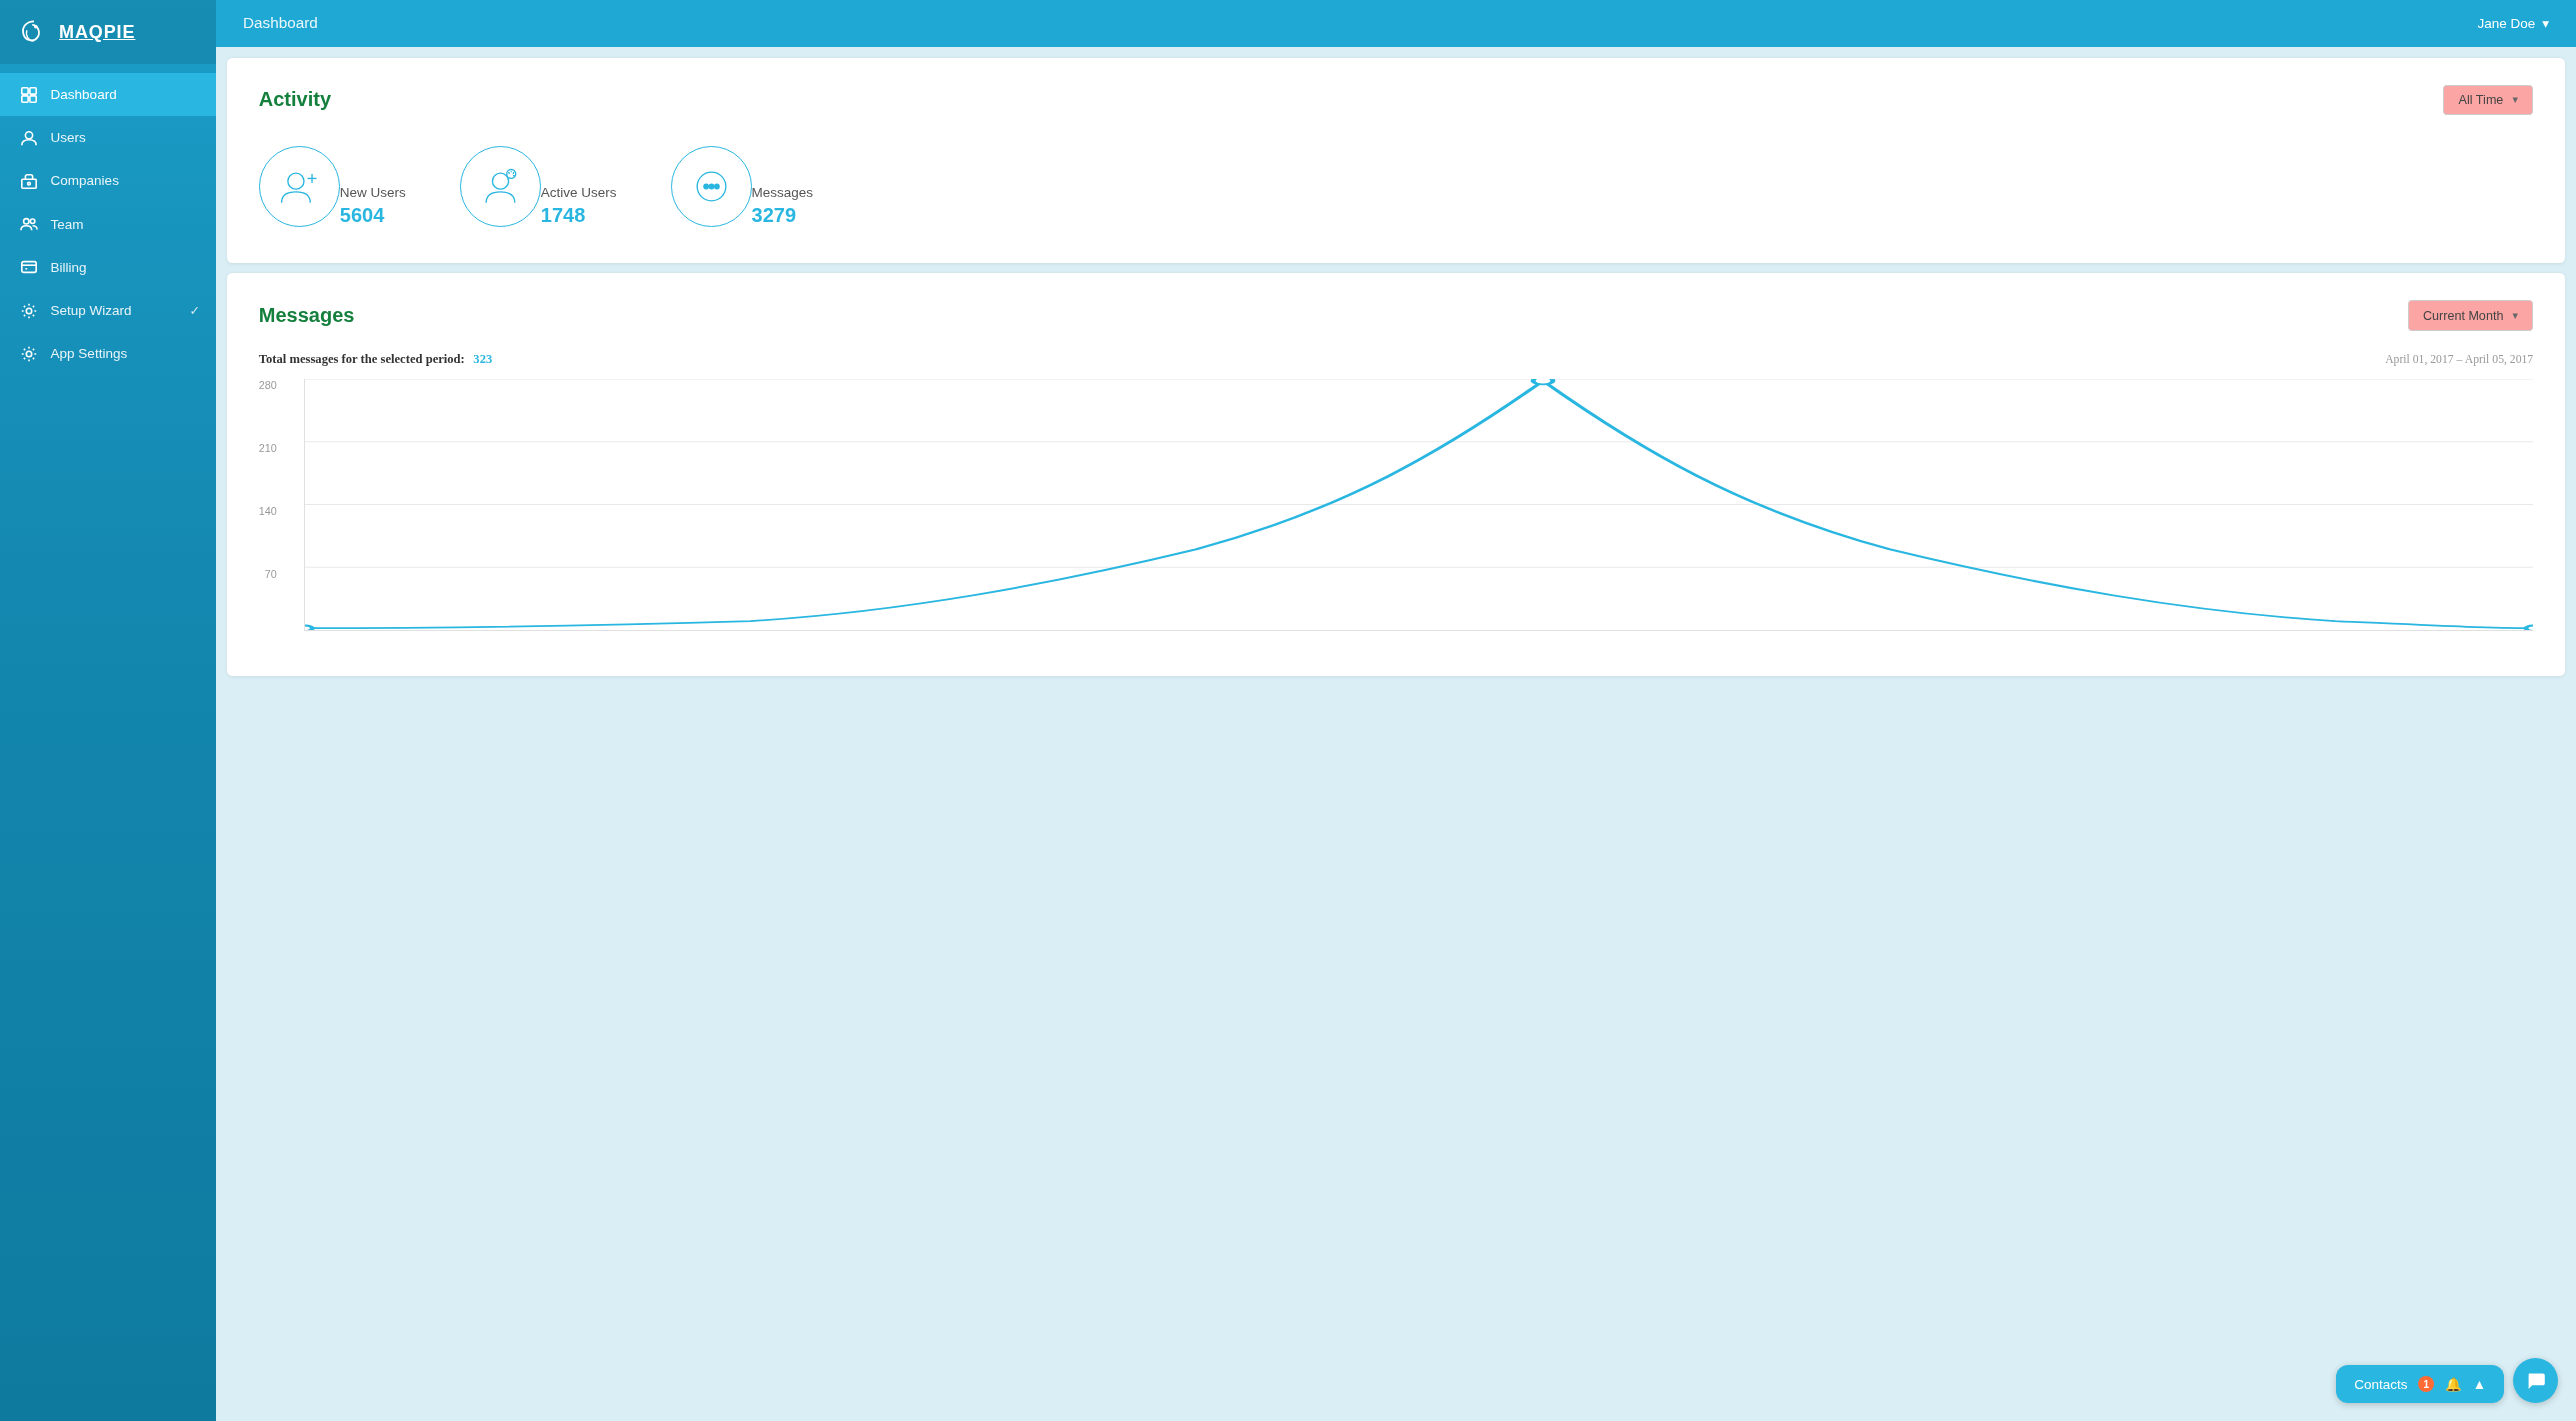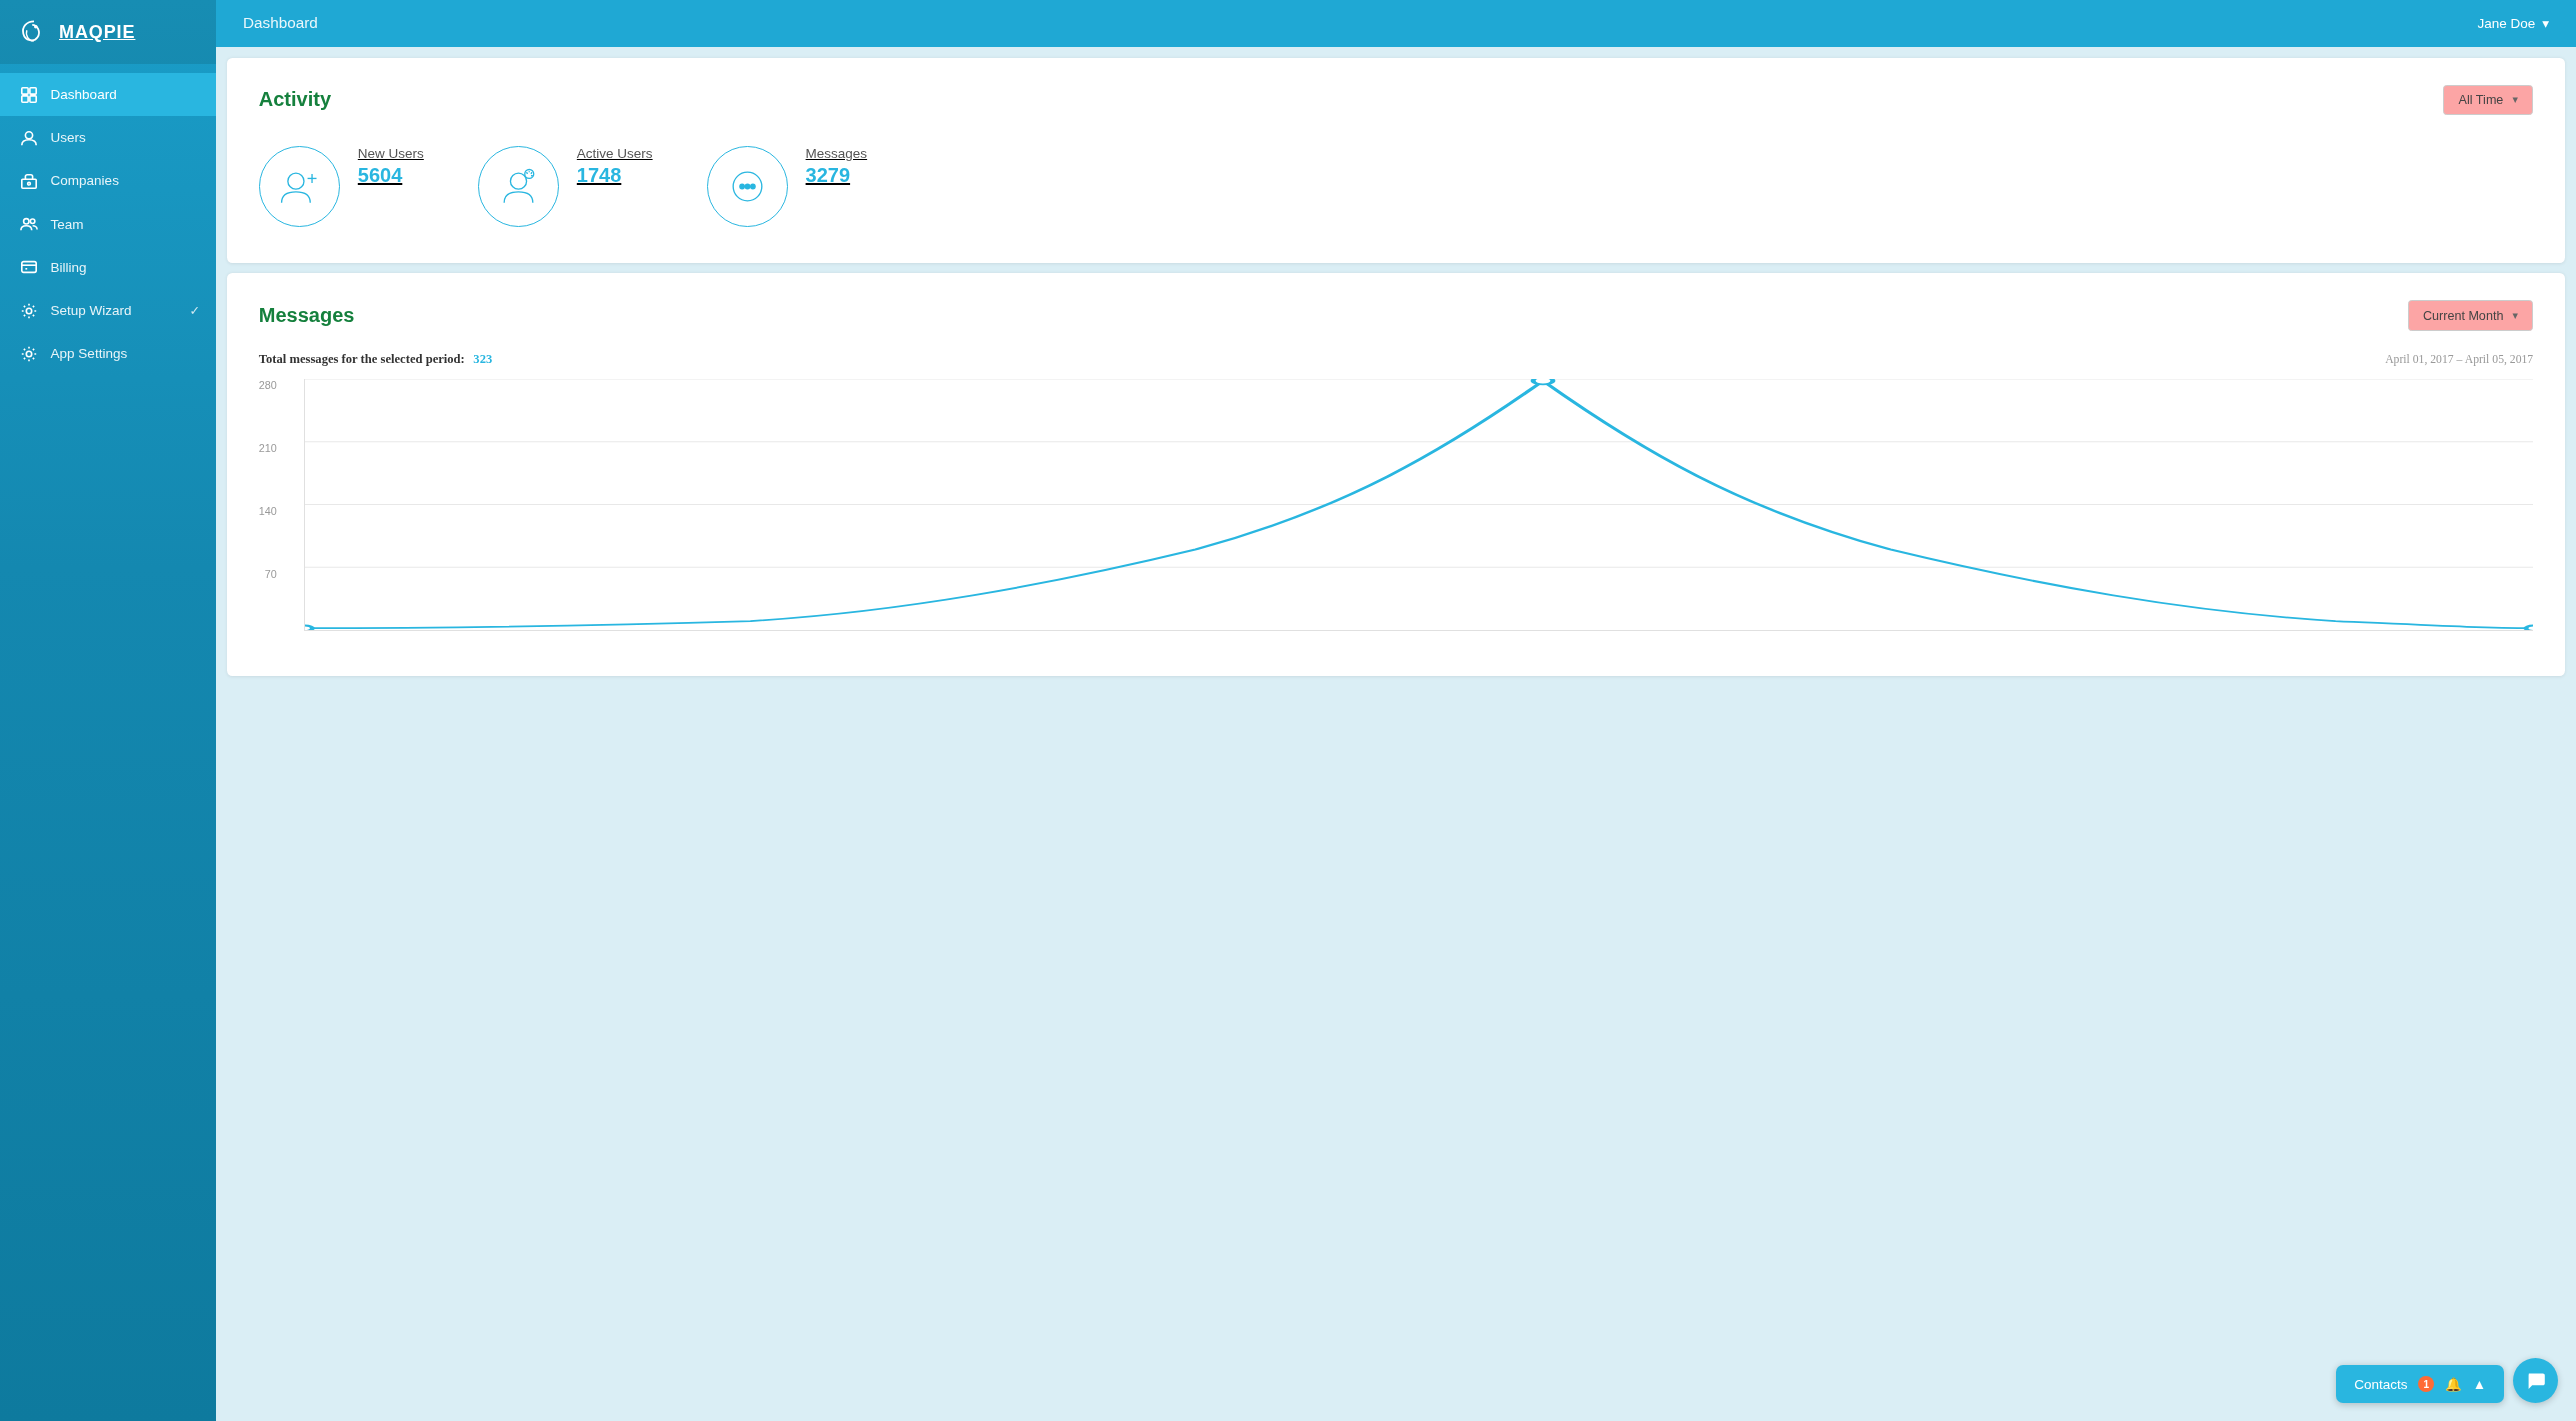--- a/index.html
+++ b/index.html
@@ -142,23 +142,21 @@
 
     
     .activity-stats {
       display: flex;
       gap: 54px;
       align-items: center;
       padding: 9px 0;
     }
     .stat-item {
       display: flex;
-      align-items: flex-start;
-      gap: 18px;
-      text-decoration: underline;
+      align-items: flex-end;
     }
     .stat-circle {
       width: 81px;
       height: 81px;
       border-radius: 50%;
       border: 1.8px solid #29b6e0;
       display: flex;
       align-items: center;
       justify-content: center;
       flex-shrink: 0;
@@ -217,21 +215,21 @@
     }
 
     
     .contacts-bar {
       position: fixed;
       bottom: 18px;
       right: 72px;
       background: #29b6e0;
       color: white;
       padding: 10.8px 18px;
-      border-radius: 7px;
+      border-radius: 12px;
       font-size: 13.5px;
       display: flex;
       align-items: center;
       gap: 10.8px;
       cursor: pointer;
       box-shadow: 0 1.8px 7.2px rgba(0,0,0,0.2);
     }
     .contacts-badge {
       background: #ff6b35;
       color: white;

